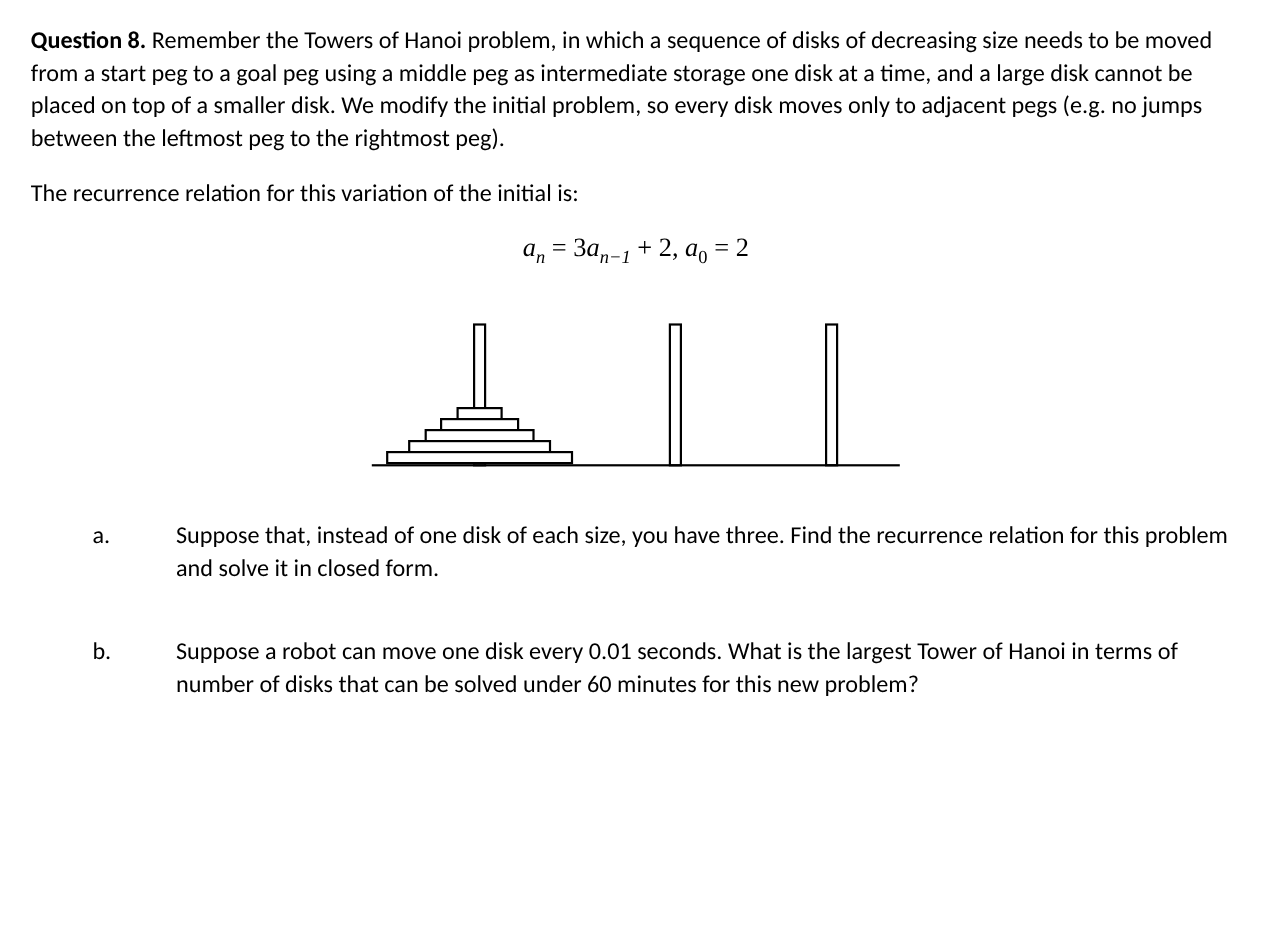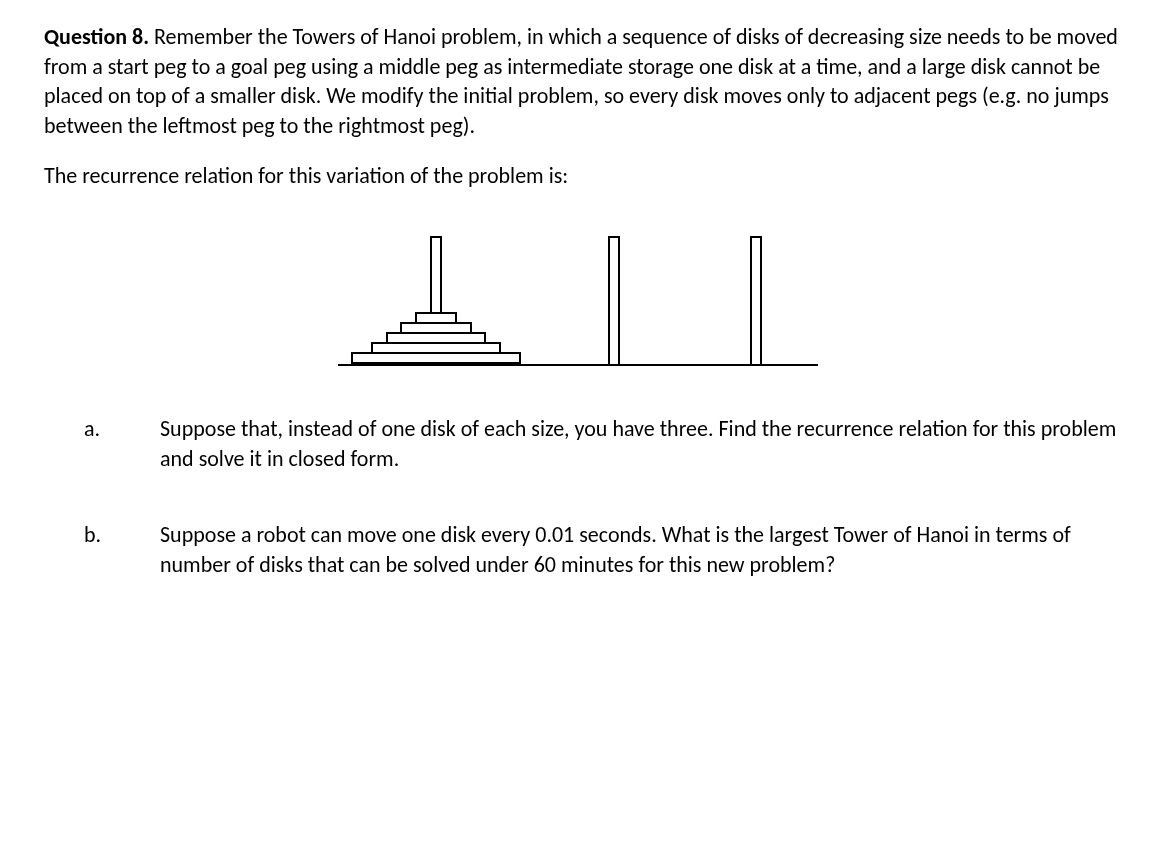--- a/index.html
+++ b/index.html
@@ -15,21 +15,21 @@
   }
   .page {
     padding: 22px 28px 0 28px;
     box-sizing: border-box;
   }
   .question-title {
     font-weight: bold;
     display: inline;
   }
   .para {
-    margin: 0 0 20px 16px;
+    margin: 0 0 20px 0;
   }
   .eq-row {
     text-align: center;
     font-family: "Cambria Math", "Times New Roman", serif;
     font-size: 24px;
     margin: 18px 0 22px 0;
     font-style: italic;
   }
   .eq-row .rm { font-style: normal; }
   .sub {
@@ -109,22 +109,25 @@
 </style>
 </head>
 <body>
 
 <div class="page">
 
   <p class="para">
     <span class="question-title">Question 8.</span><span> Remember the Towers of Hanoi problem, in which a sequence of disks of decreasing size needs to be moved from a start peg to a goal peg using a middle peg as intermediate storage one disk at a time, and a large disk cannot be placed on top of a smaller disk. We modify the initial problem, so every disk moves only to adjacent pegs (e.g.  no jumps between the leftmost peg to the rightmost peg).</span>
   </p>
 
-  <p class="para">The recurrence relation for this variation of the problem is:</p>
+  <p class="para">The recurrence relation for this variation of the initial is:</p>
 
+  <div class="eq-row">
+    <span>a</span><span class="sub">n</span><span class="rm"> = 3</span><span>a</span><span class="sub">n−1</span><span class="rm"> + 2, </span><span>a</span><span class="sub rm">0</span><span class="rm"> = 2</span>
+  </div>
 
   <div class="figure-wrap">
     <div class="figure">
       <div class="peg peg1"></div>
       <div class="peg peg2"></div>
       <div class="peg peg3"></div>
       <div class="stack">
         <div class="disk d5"></div>
         <div class="disk d4"></div>
         <div class="disk d3"></div>

